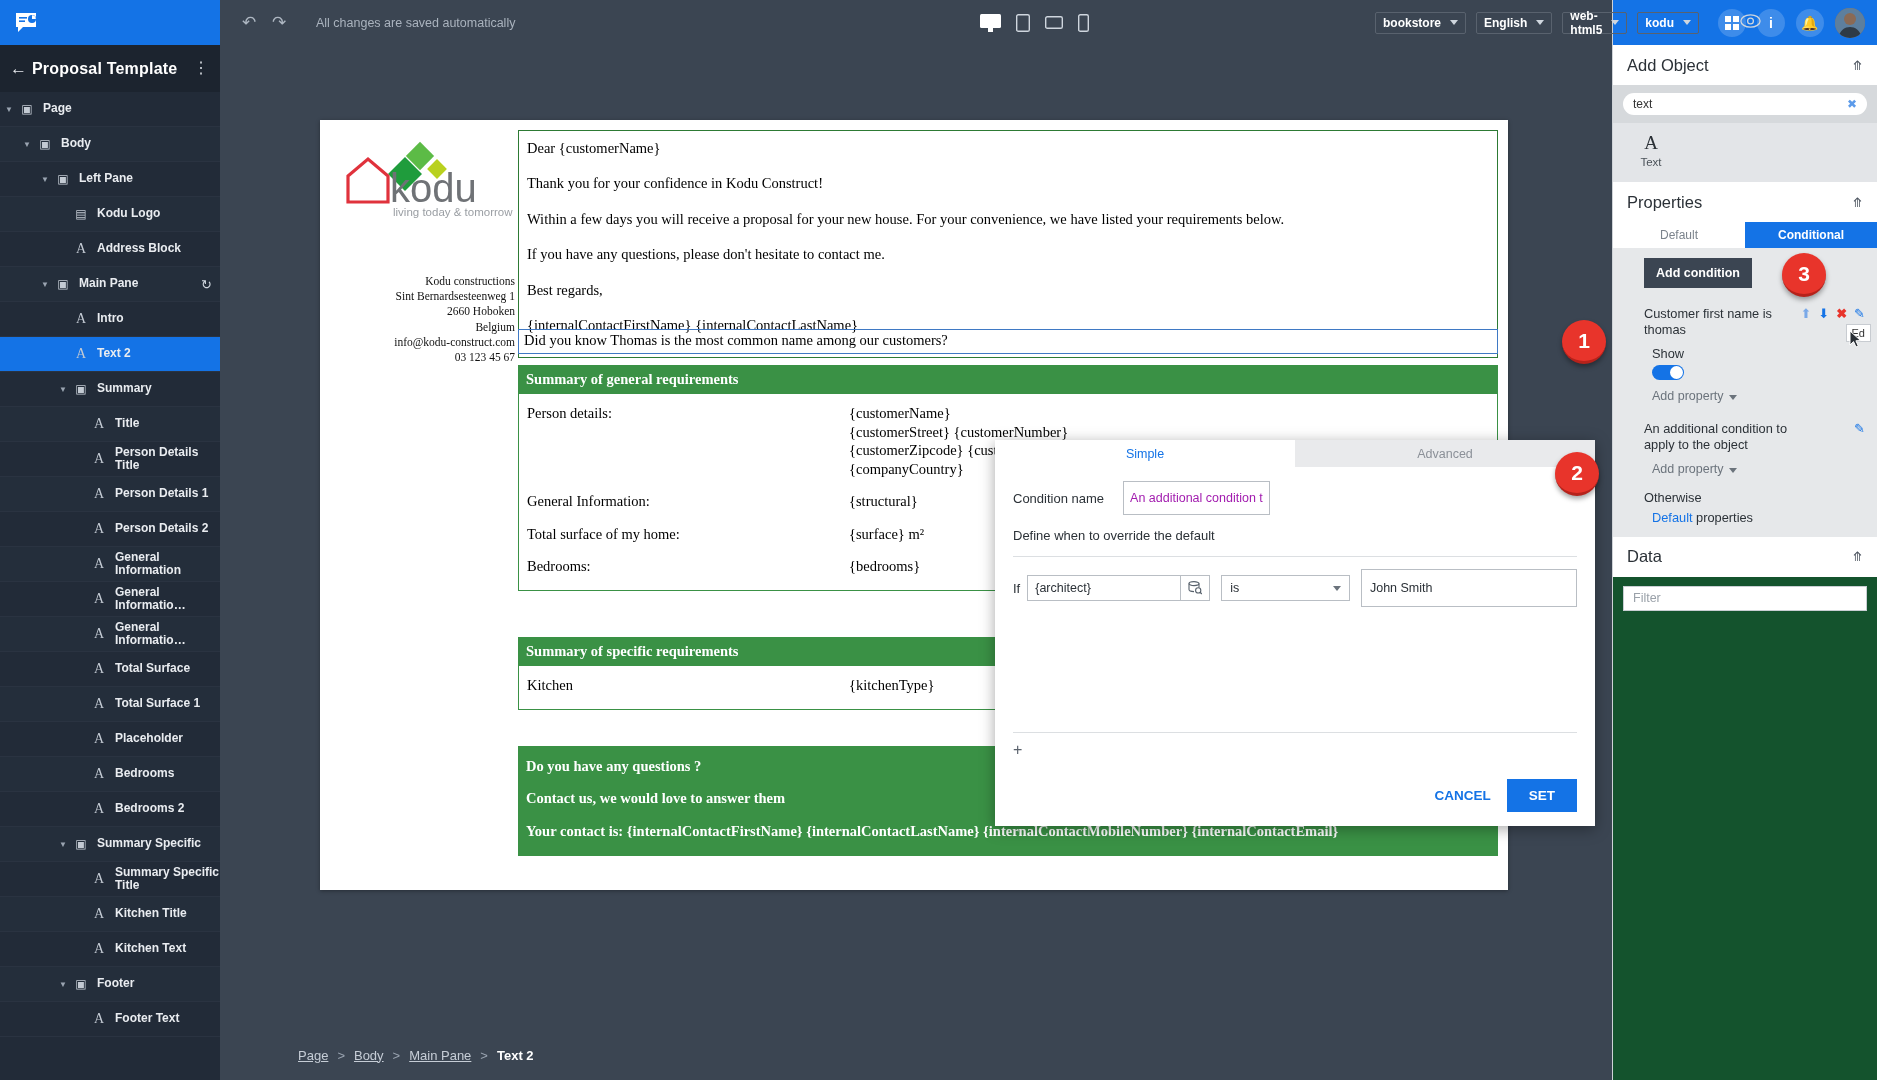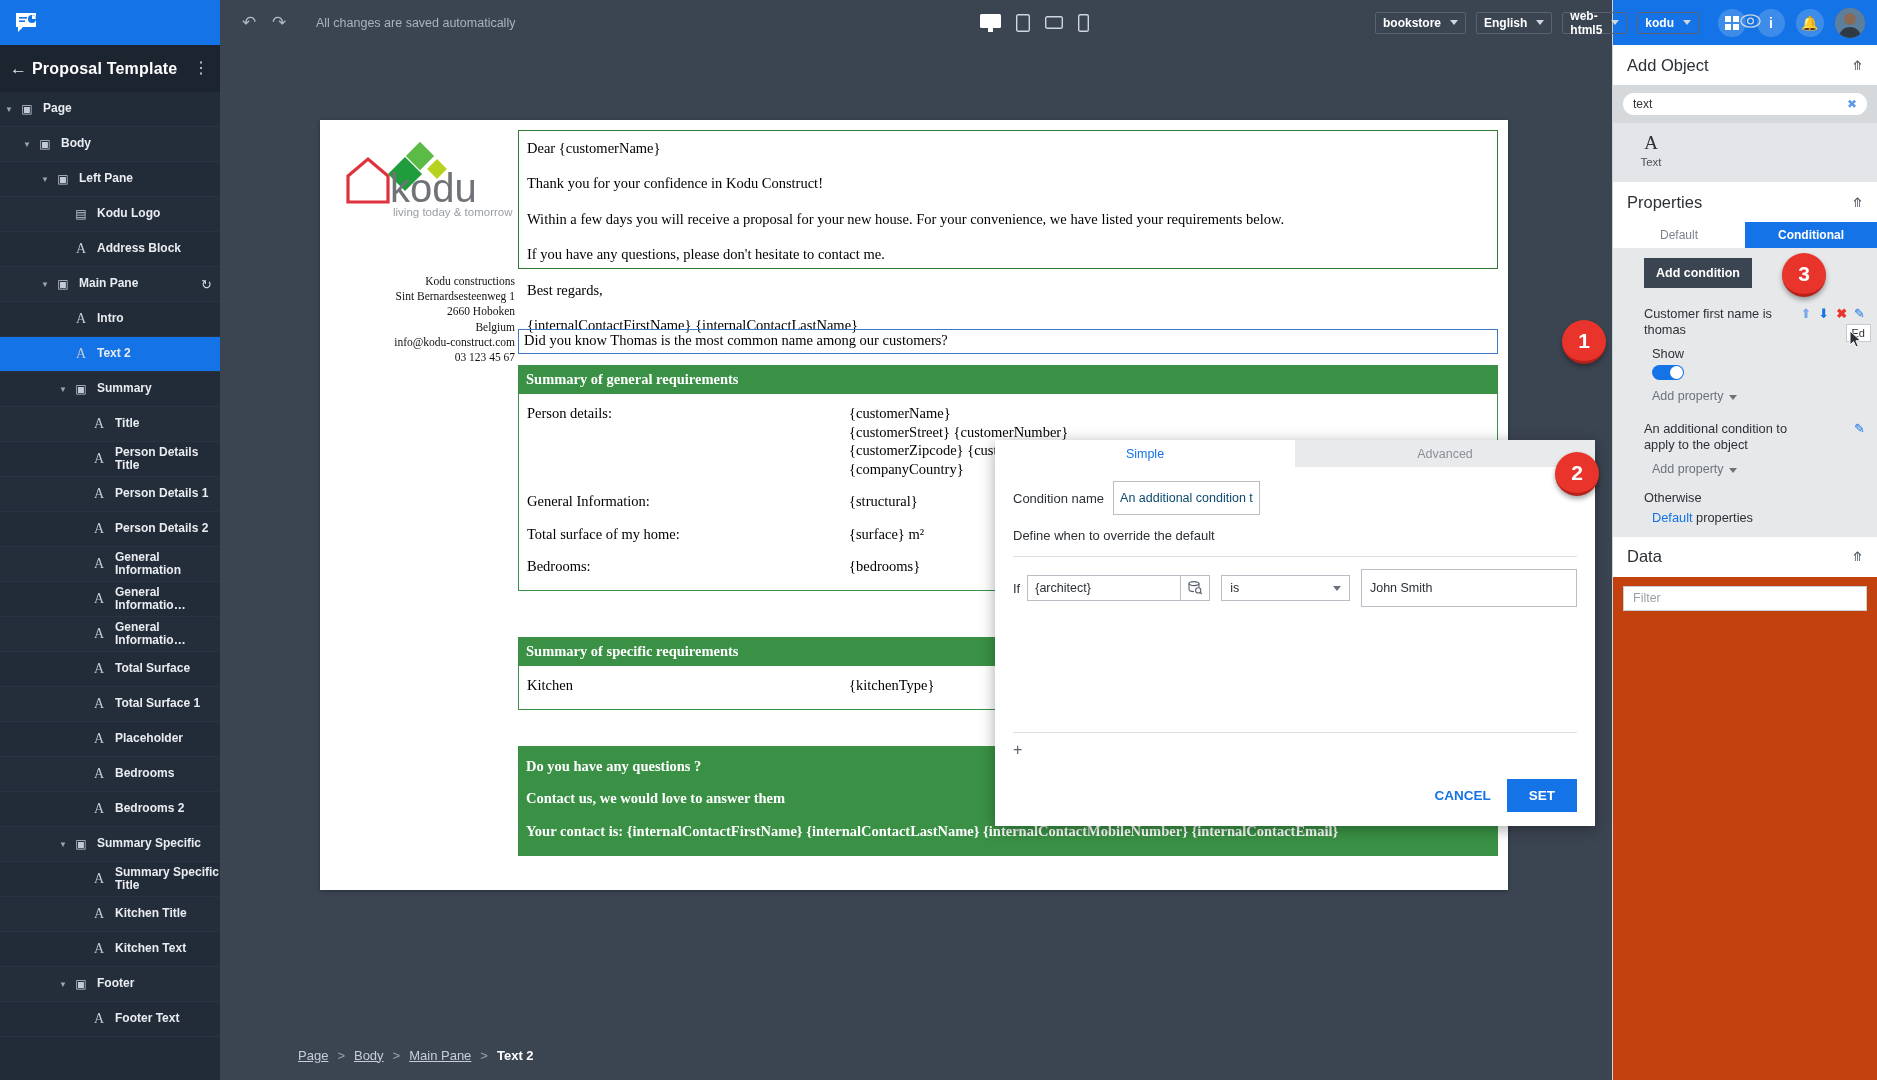--- a/index.html
+++ b/index.html
@@ -50,21 +50,21 @@
 
   .canvas-wrap { flex: 1; position: relative; overflow: hidden; }
   .page { position: absolute; left: 100px; top: 75px; width: 1188px; height: 770px;
           background: #fff; box-shadow: 0 1px 4px rgba(0,0,0,.35); }
   .doc { position: absolute; inset: 0; font-family: "Liberation Serif", serif; }
 
   .logo-col { position: absolute; left: 10px; top: 20px; width: 185px; text-align: right; }
   .logo-img { width: 175px; height: 82px; position: relative; margin-left: 8px; }
   .addr { margin-top: 52px; font-size: 11.5px; line-height: 1.32; color: #111; }
 
-  .intro-box { position: absolute; left: 198px; top: 10px; right: 10px; height: 139px;
+  .intro-box { position: absolute; left: 198px; top: 10px; right: 10px; height: 228px;
                border: 1px solid #2d7a34; padding: 9px 8px; }
   .intro-box p { font-size: 14.5px; line-height: 1.2; margin-bottom: 18px; color: #000; }
   .intro-box p:last-child { margin-bottom: 0; }
 
   .text2-box { position: absolute; left: 198px; top: 209px; right: 10px; height: 25px;
                border: 1px solid #3f79c4; padding: 2px 5px; font-size: 14.5px; color: #000; }
 
   .sec { position: absolute; left: 198px; right: 10px; }
   .sec-head { background: #3a9145; color: #fff; font-weight: bold; font-size: 14.5px;
               padding: 6px 8px; }
@@ -122,21 +122,21 @@
   .toggle { width: 32px; height: 15px; border-radius: 8px; background: #1473e6; position: relative;
             margin-left: 8px; cursor: pointer; }
   .toggle::after { content:""; position:absolute; right:1px; top:1px; width:13px; height:13px;
                    border-radius:50%; background:#fff; }
   .add-prop { font-size: 12.5px; color: #6b737c; margin: 9px 0 0 8px; cursor: pointer; }
   .add-prop .cd { display:inline-block; margin-left:5px; width:0;height:0;
                   border-left:4px solid transparent;border-right:4px solid transparent;border-top:5px solid #6b737c; }
   .otherwise { font-size: 12.8px; color: #2b3137; margin-top: 14px; }
   .defprops { font-size: 12.8px; color: #2b3137; margin: 5px 0 12px 8px; }
   .defprops a { color: #1473e6; text-decoration: none; cursor: pointer; }
-  .data-body { background: #c2410c; padding: 9px 10px 10px 10px; flex:1; }
+  .data-body { background: #14532d; padding: 9px 10px 10px 10px; flex:1; }
   .filter { background: #fff; border: 1px solid #c9ced3; height: 25px; display: flex;
             align-items: center; padding: 0 9px; font-size: 12.5px; color: #9aa1a9; }
   .dlist { margin-top: 9px; border: 1px solid #c9ced3; background: #fff; }
   .ditem { height: 31px; display: flex; align-items: center; padding: 0 12px;
            font-size: 12.5px; color: #2b3137; border-bottom: 1px solid #e2e5e8; cursor: pointer; }
   .ditem:last-child { border-bottom: none; }
 
   
   .edtip { position: absolute; right: -6px; top: 18px; background: #fff; border: 1px solid #c8ccd1;
            font-size: 11px; color: #333; padding: 2px 5px; }
@@ -144,24 +144,24 @@
   
   .modal { position: absolute; left: 995px; top: 440px; width: 600px; height: 386px;
            background: #fff; box-shadow: 0 3px 14px rgba(0,0,0,.35); z-index: 40;
            display: flex; flex-direction: column; }
   .m-tabs { display: flex; height: 27px; }
   .m-tab { flex: 1; display: flex; align-items: center; justify-content: center;
            font-size: 12.5px; cursor: pointer; }
   .m-tab.on { background: #fff; color: #1473e6; }
   .m-tab.off { background: #e9eaec; color: #8b9098; }
   .m-body { flex: 1; padding: 14px 18px 0 18px; }
-  .m-row { display: flex; align-items: center; gap: 9px; margin-bottom: 13px; }
+  .m-row { display: flex; align-items: center; gap: 19px; margin-bottom: 13px; }
   .m-lb { font-size: 13px; color: #2b3137; }
   .m-input { border: 1px solid #b9bec4; height: 24px; padding: 16px 6px; font-size: 12.5px;
-             color: #0c4a6e; display: flex; align-items: center; }
+             color: #a21caf; display: flex; align-items: center; }
   .m-hint { font-size: 13px; color: #2b3137; margin-bottom: 13px; }
   .m-div { border-top: 1px solid #dcdfe2; margin: 0 0 12px 0; }
   .if-row { display: flex; align-items: center; gap: 0; }
   .if-lb { font-size: 13px; color: #2b3137; margin-right: 7px; }
   .if-field { width: 158px; height: 26px; border: 1px solid #b9bec4; padding: 0 7px;
               display: flex; align-items: center; font-size: 12.5px; color: #2b3137; }
   .if-db { width: 30px; height: 26px; border: 1px solid #b9bec4; border-left: none;
            display: flex; align-items: center; justify-content: center; font-size: 12px;
            color: #56606b; cursor: pointer; }
   .if-op { width: 132px; height: 26px; border: 1px solid #b9bec4; margin-left: 11px;

